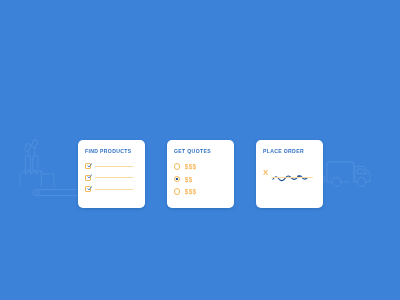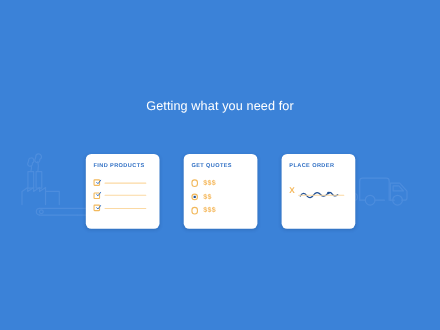--- a/index.html
+++ b/index.html
@@ -179,21 +179,20 @@
     background: #fbd9a3;
     border-radius: 1px;
   }
 </style>
 </head>
 <body>
 
 <div id="scene">
 
   <div class="headline">
-    <span class="headline-line">Getting what you need for</span>
   </div>
 
   <svg class="art art-left" width="100" height="62" viewBox="0 0 100 62">
     <g fill="none" stroke="#4d8ddd" stroke-width="1.1" stroke-linecap="round" stroke-linejoin="round">
 
       <path d="M20 8 a2.4 2.4 0 1 1 3.4 2.2 a2.2 2.2 0 1 1 -3.8 -0.6 Z"></path>
       <path d="M26.5 4.5 a2.6 2.6 0 1 1 3.6 2.4 a2.3 2.3 0 1 1 -4 -0.7 Z"></path>
       <path d="M22.4 12.5 q0.8 2.6 -0.3 5.2"></path>
       <path d="M28.4 9 q0.9 3.4 0.1 8.4"></path>
 

